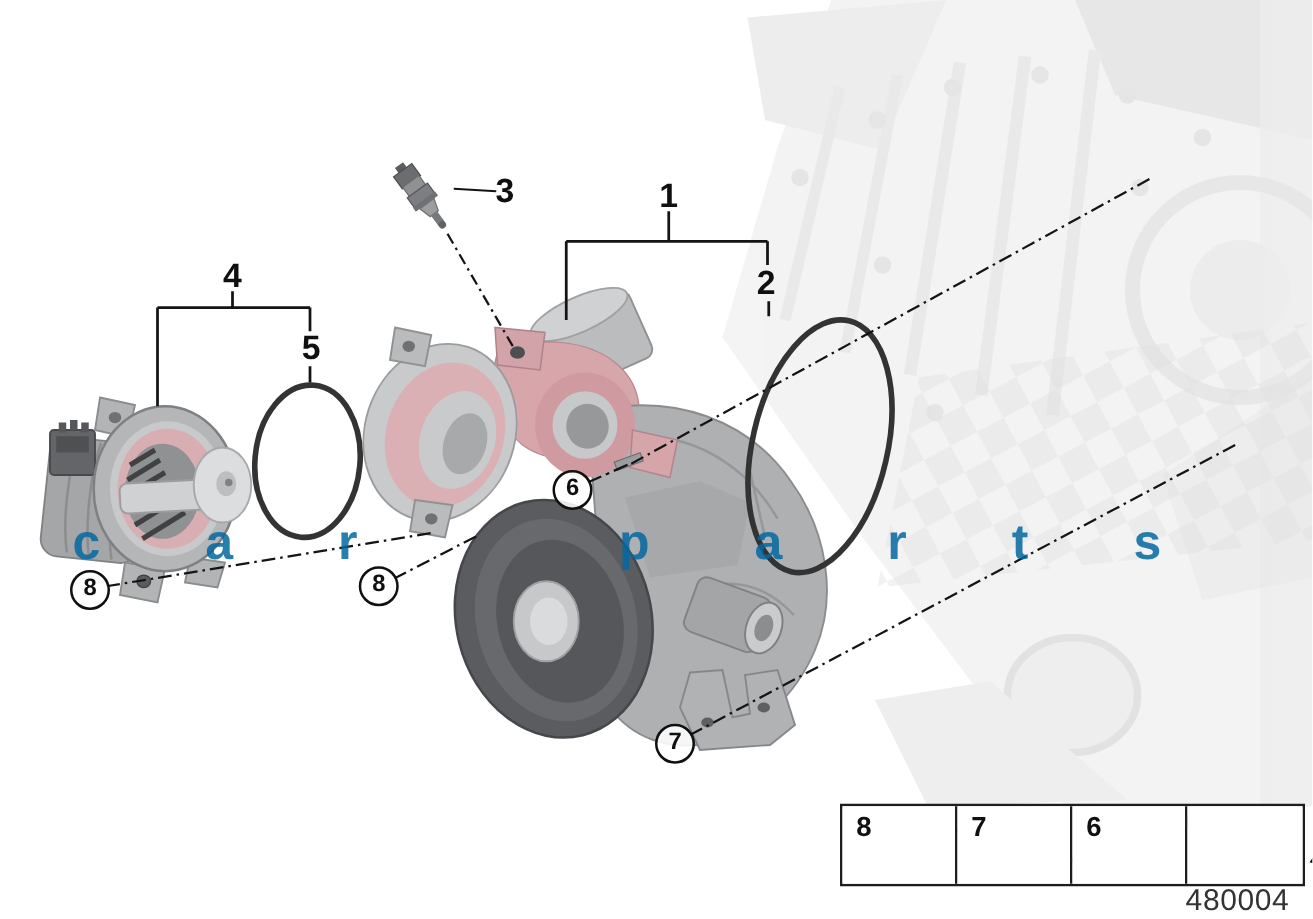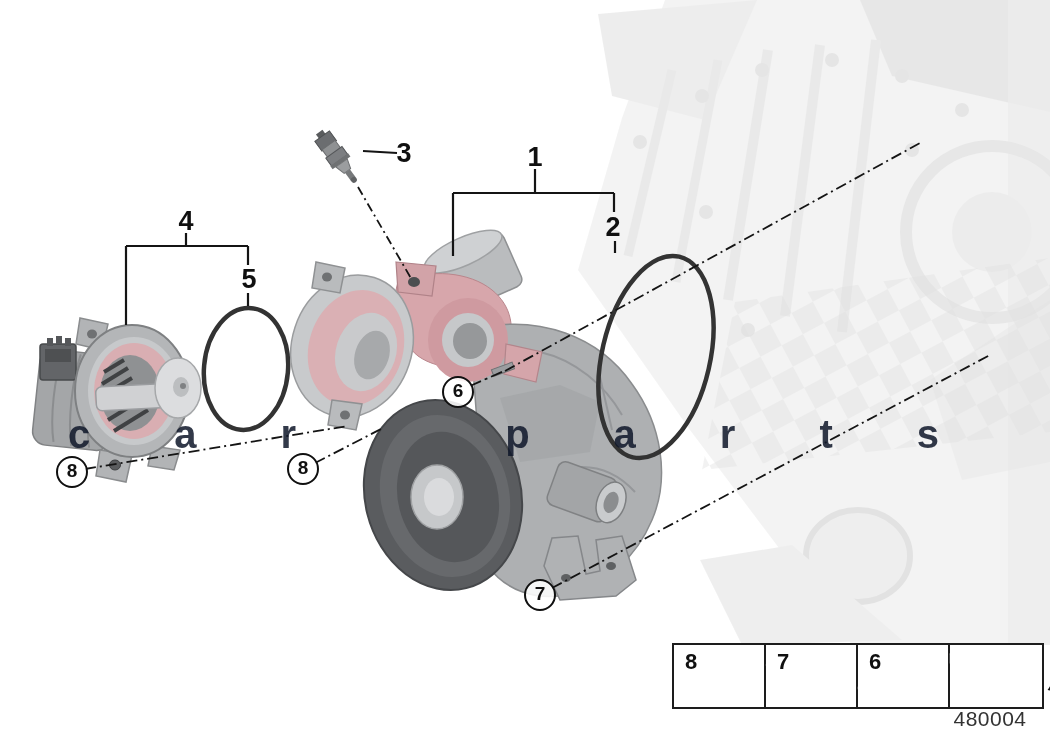--- a/index.html
+++ b/index.html
@@ -11,33 +11,33 @@
   
   .callout{position:absolute;transform:translate(-50%,-50%);font-weight:bold;color:#101010;
     font-family:"Liberation Sans",sans-serif;z-index:40;text-align:center;}
   .callout.plain{font-size:27px;letter-spacing:0;}
   .callout.circled{width:28px;height:28px;border:2.4px solid #101010;border-radius:50%;
     font-size:19px;line-height:26px;background:rgba(255,255,255,.88);}
   
   .wm-brand{position:absolute;left:62px;top:236px;font-family:"DejaVu Serif",serif;
     font-weight:bold;font-size:164px;line-height:1;letter-spacing:-5px;color:#c2232a;
     opacity:.32;mix-blend-mode:multiply;z-index:30;pointer-events:none;white-space:nowrap;}
-  .wm-tag{position:absolute;left:68px;top:412px;font-family:"Liberation Sans",sans-serif;
-    font-weight:bold;font-size:40px;color:#0f172a;opacity:.85;letter-spacing:84px;
+  .wm-tag{position:absolute;left:58px;top:412px;font-family:"Liberation Sans",sans-serif;
+    font-weight:bold;font-size:40px;color:#0369a1;opacity:.85;letter-spacing:84px;
     word-spacing:30px;z-index:31;pointer-events:none;white-space:nowrap;}
   
   .legend{position:absolute;left:672px;top:643px;display:flex;border:2px solid #1d1d1d;
     background:#fff;z-index:45;height:62px;}
   .legend-cell{position:relative;width:90px;height:62px;border-right:2px solid #1d1d1d;background:#fff;}
   .legend-cell:last-child{border-right:none;width:92px;}
   .legend-num{position:absolute;left:11px;top:4px;font-size:22px;font-weight:bold;color:#101010;}
   .legend-icon{position:absolute;right:8px;top:3px;}
   .legend-cell.arrow .legend-icon{right:0;top:0;}
   .diagram-code{position:absolute;left:940px;top:707px;width:100px;text-align:center;
-    font-size:21px;color:#333;letter-spacing:.5px;z-index:45;}
+    font-size:24px;color:#333;letter-spacing:.5px;z-index:45;}
 </style>
 </head>
 <body>
 
 <div class="stage">
 
   <svg width="1050" height="735" viewBox="0 0 1050 735">
     <defs>
       <pattern id="chk" width="48" height="48" patternUnits="userSpaceOnUse" patternTransform="rotate(-28)">
         <rect width="24" height="24" fill="#c4c4c4"></rect>

